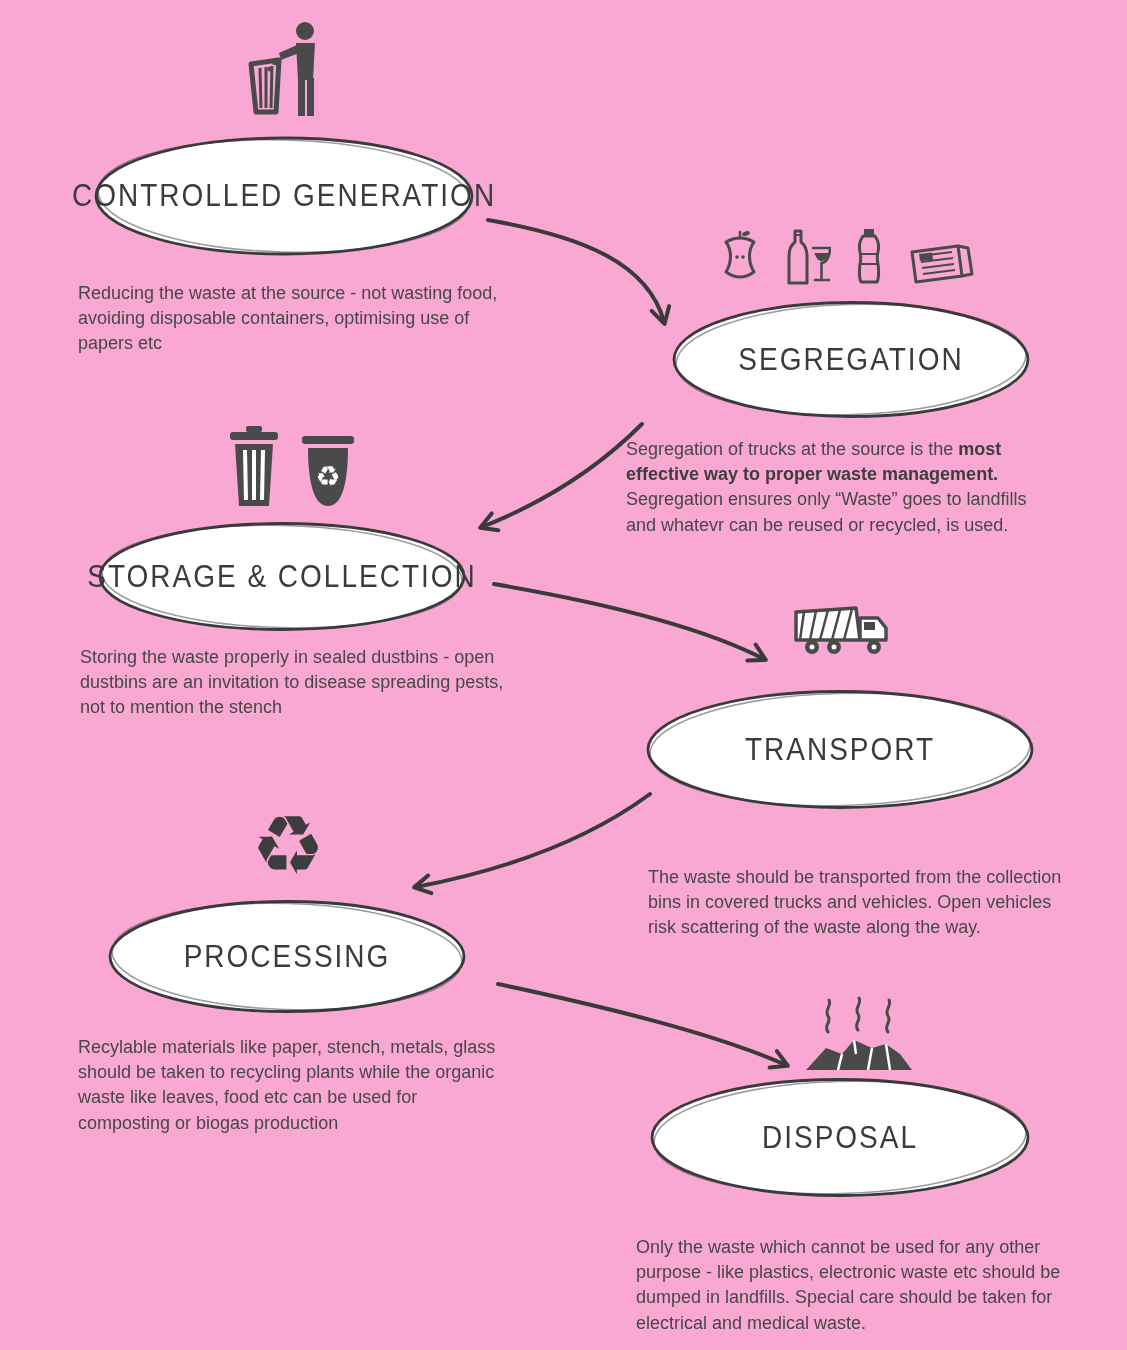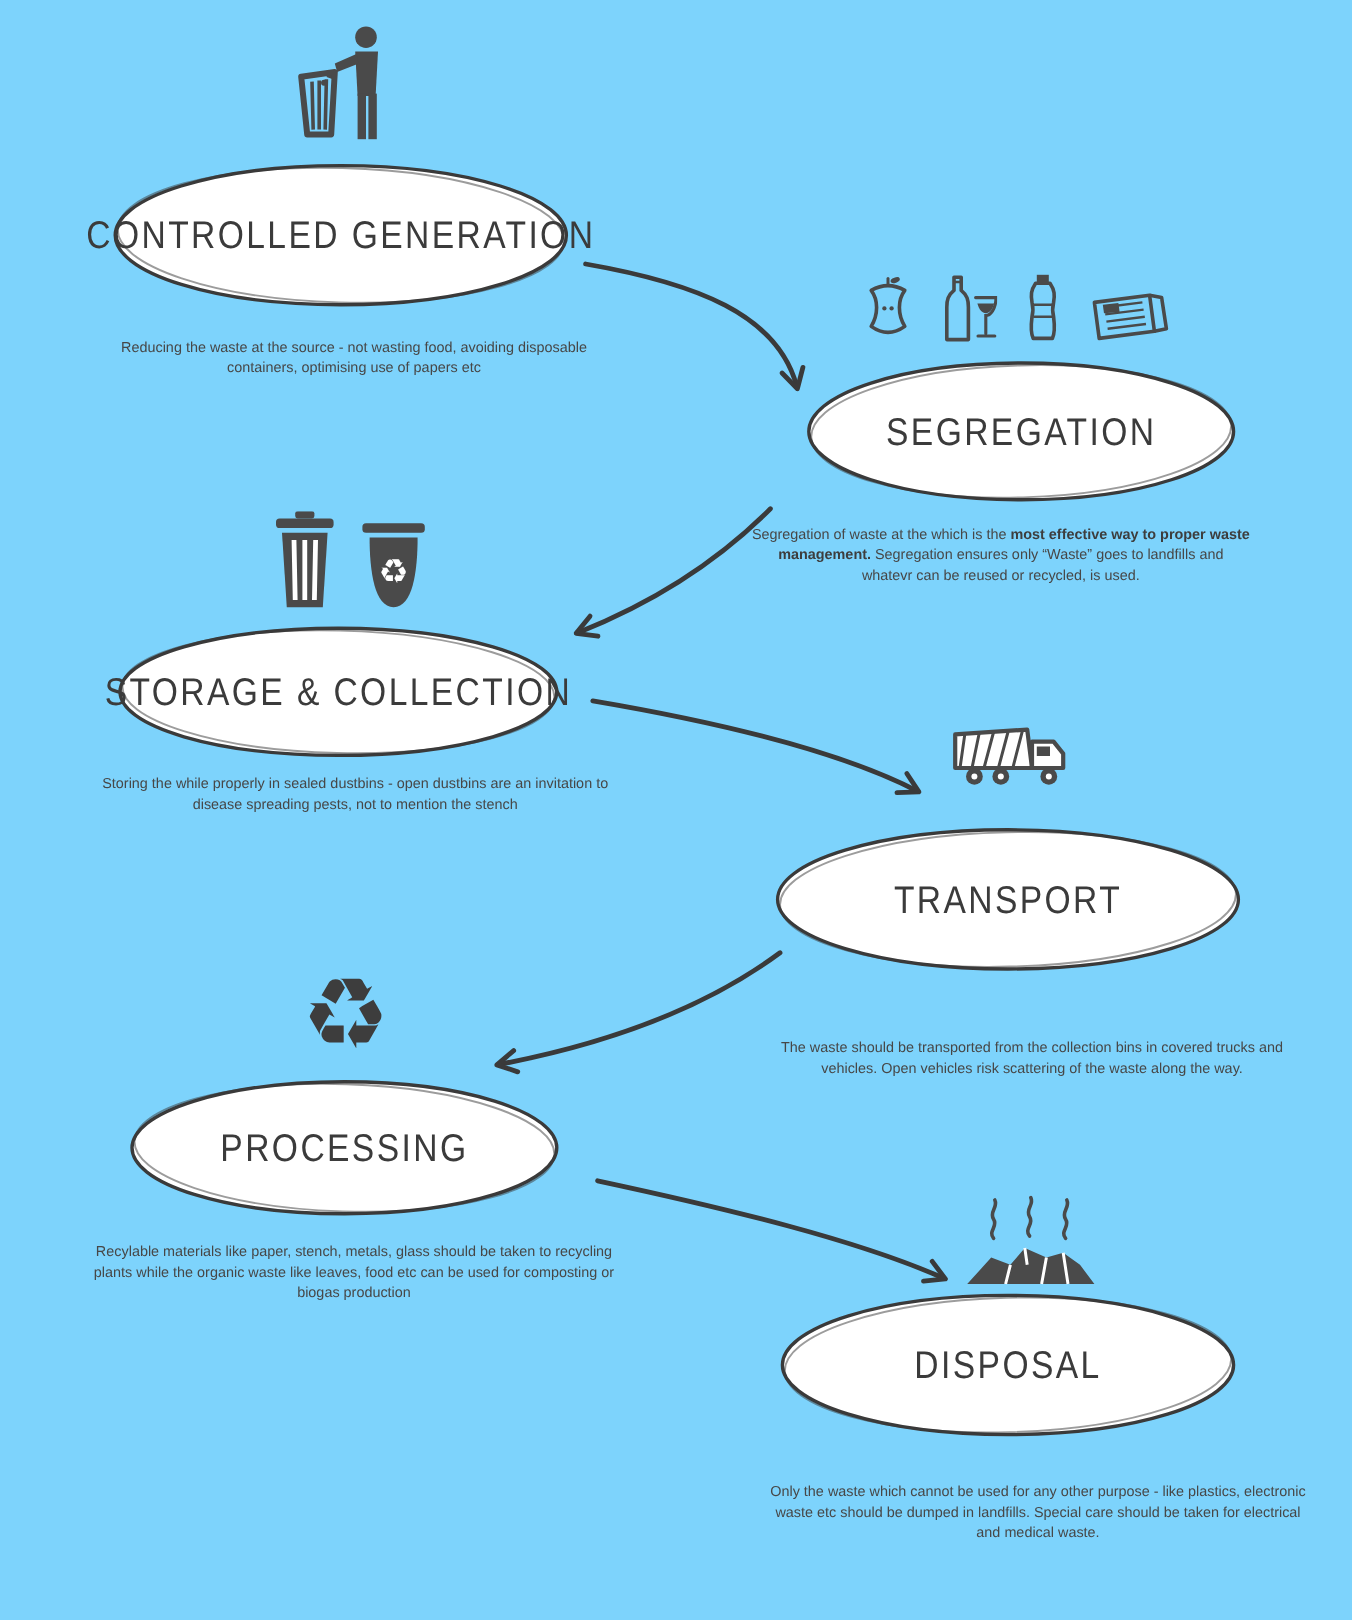--- a/index.html
+++ b/index.html
@@ -1,26 +1,26 @@
 <!DOCTYPE html>
 <html><head>
 <meta charset="utf-8">
 <style>
   html,body{margin:0;padding:0;background:#ffffff;}
-  .canvas{position:relative;width:1127px;height:1350px;background:#7dd3fc;
+  .canvas{position:relative;width:1127px;height:1350px;background:#f9a8d4;
           font-family:"Liberation Sans",sans-serif;overflow:hidden;}
   .arrows{position:absolute;left:0;top:0;width:1127px;height:1350px;pointer-events:none;}
   .iconbox{position:absolute;display:flex;align-items:flex-end;justify-content:center;}
   .iconbox svg{display:block;}
   .bubble{position:absolute;}
   .bubble svg{position:absolute;left:0;top:0;width:100%;height:100%;}
   .title{position:absolute;left:0;top:0;right:0;bottom:0;display:flex;align-items:center;justify-content:center;
          font-size:28px;letter-spacing:2px;color:#3b3b3b;white-space:nowrap;
          transform:scaleY(1.15);font-weight:400;}
-  .desc{position:absolute;margin:0;text-align:center;font-size:12px;line-height:1.4;color:#474747;}
+  .desc{position:absolute;margin:0;font-size:18px;line-height:1.4;color:#474747;}
   .desc strong{font-weight:bold;color:#3d3d3d;}
   
   #icon1{left:243px;top:20px;width:100px;height:100px;}
   #bubble1{left:88px;top:130px;width:392px;height:132px;}
   #desc1{left:78px;top:281px;width:434px;}
   #icons2{left:720px;top:222px;width:256px;height:64px;justify-content:space-between;}
   #bubble2{left:670px;top:296px;width:362px;height:127px;}
   #desc2{left:626px;top:437px;width:416px;}
   #icons3{left:224px;top:426px;width:138px;height:84px;}
   #bubble3{left:96px;top:517px;width:372px;height:119px;}
@@ -105,21 +105,21 @@
       <path d="M11 14 L24 12.5 L25 20 L12 21 Z" fill="#4a4a4a"></path>
     </svg>
   </div>
   <div class="bubble" id="bubble2">
     <svg viewBox="0 0 362 127">
       <ellipse cx="181" cy="63.5" rx="177" ry="57" fill="#ffffff" stroke="#3a3a3a" stroke-width="2.8"></ellipse>
       <ellipse cx="181" cy="63.5" rx="175" ry="55" fill="none" stroke="#3a3a3a" stroke-width="1.6" opacity="0.5" transform="rotate(-1.6 181 63.5)"></ellipse>
     </svg>
     <span class="title">SEGREGATION</span>
   </div>
-  <p class="desc" id="desc2"><span>Segregation of waste at the which is the </span><strong>most effective way to proper waste management.</strong><span> Segregation ensures only “Waste” goes to landfills and whatevr can be reused or recycled, is used.</span></p>
+  <p class="desc" id="desc2"><span>Segregation of trucks at the source is the </span><strong>most effective way to proper waste management.</strong><span> Segregation ensures only “Waste” goes to landfills and whatevr can be reused or recycled, is used.</span></p>
 
   <div class="iconbox" id="icons3">
     <svg width="138" height="84" viewBox="0 0 138 84">
       <g fill="#4a4a4a">
         <rect x="22" y="0" width="16" height="6" rx="2"></rect>
         <rect x="6" y="6" width="48" height="8" rx="3"></rect>
         <path d="M11 18 L49 18 L45 80 L15 80 Z"></path>
       </g>
       <path d="M21 24 L22 74 M30 24 L30 74 M39 24 L38 74" stroke="#ffffff" stroke-width="4" fill="none"></path>
       <g fill="#4a4a4a">
@@ -129,21 +129,21 @@
       <text x="104" y="60" text-anchor="middle" font-size="28" fill="#ffffff">♻</text>
     </svg>
   </div>
   <div class="bubble" id="bubble3">
     <svg viewBox="0 0 372 119">
       <ellipse cx="186" cy="59.5" rx="182" ry="53" fill="#ffffff" stroke="#3a3a3a" stroke-width="2.8"></ellipse>
       <ellipse cx="186" cy="59.5" rx="180" ry="51" fill="none" stroke="#3a3a3a" stroke-width="1.6" opacity="0.5" transform="rotate(1.4 186 59.5)"></ellipse>
     </svg>
     <span class="title">STORAGE &amp; COLLECTION</span>
   </div>
-  <p class="desc" id="desc3">Storing the while properly in sealed dustbins - open dustbins are an invitation to disease spreading pests, not to mention the stench</p>
+  <p class="desc" id="desc3">Storing the waste properly in sealed dustbins - open dustbins are an invitation to disease spreading pests, not to mention the stench</p>
 
   <div class="iconbox" id="icon4">
     <svg width="114" height="60" viewBox="0 0 114 60">
       <path d="M6 12 L66 8 L70 40 L6 40 Z" fill="#ffffff" stroke="#4a4a4a" stroke-width="3.5" stroke-linejoin="round"></path>
       <path d="M14 12 L10 40 M26 11 L20 40 M38 10 L30 40 M50 10 L42 40 M62 9 L54 40" stroke="#4a4a4a" stroke-width="2.5"></path>
       <path d="M70 18 L88 18 L96 28 L96 40 L70 40 Z" fill="#ffffff" stroke="#4a4a4a" stroke-width="3.5" stroke-linejoin="round"></path>
       <path d="M74 22 L85 22 L85 30 L74 30 Z" fill="#4a4a4a"></path>
       <circle cx="22" cy="47" r="7" fill="#4a4a4a"></circle>
         <circle cx="22" cy="47" r="2.5" fill="#ffffff"></circle>
       <circle cx="44" cy="47" r="7" fill="#4a4a4a"></circle>

